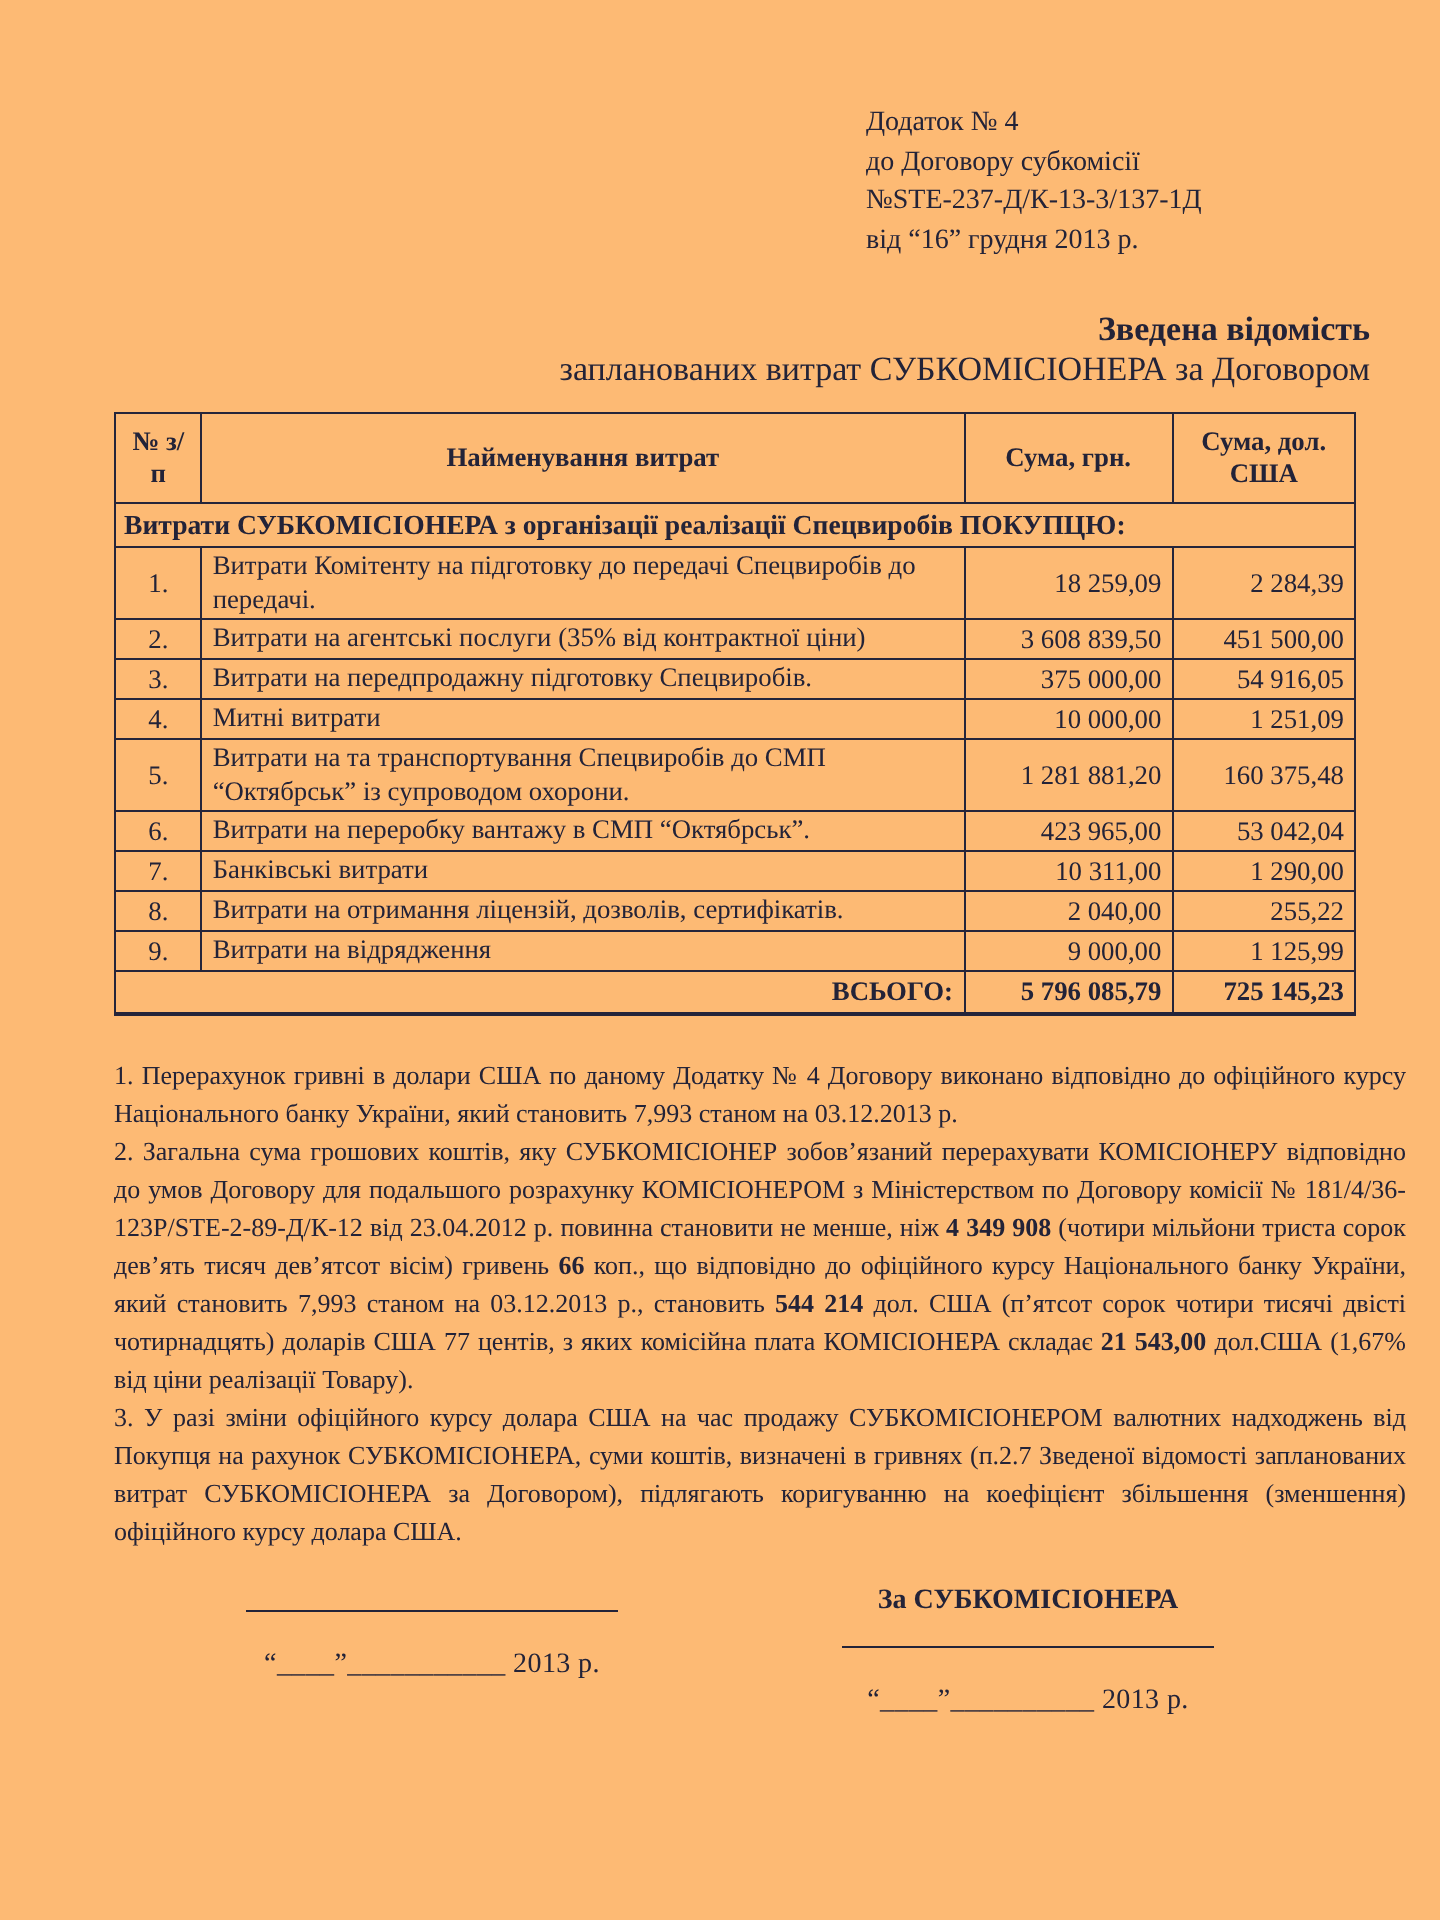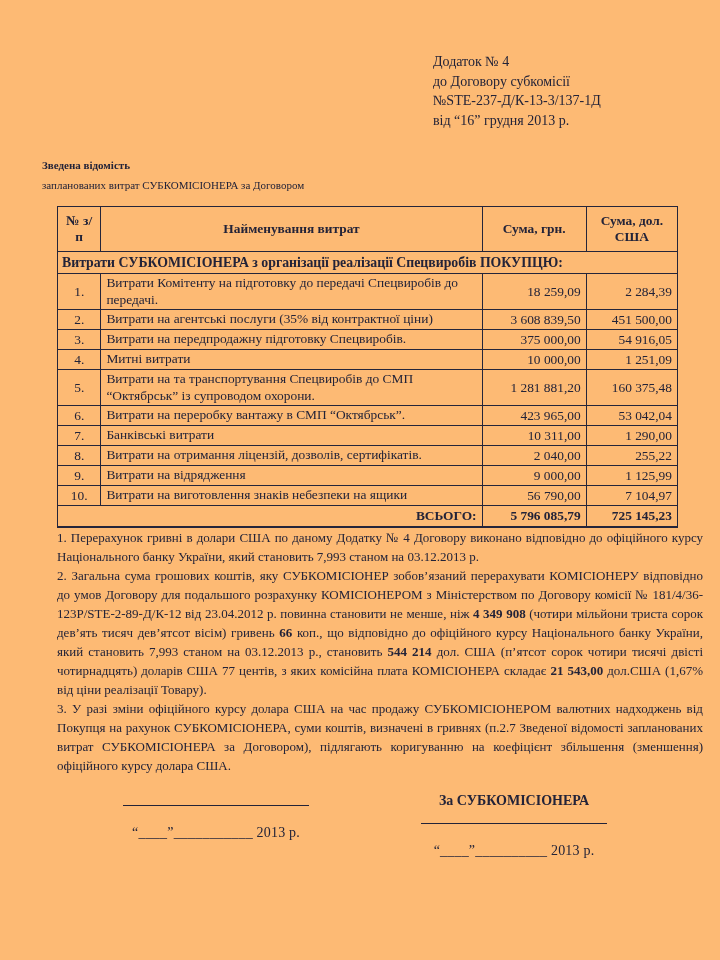--- a/index.html
+++ b/index.html
@@ -3,21 +3,21 @@
 <meta charset="utf-8">
 <style>
   html,body{margin:0;padding:0;background:#e9e9e9;}
   .page{
     width:720px;height:960px;background:#fdba74;position:relative;overflow:hidden;
     font-family:"Liberation Serif", serif;color:#232338;margin:0 auto;
   }
   
   .header-block{position:absolute;left:433px;top:52px;font-size:14px;line-height:19.5px;}
   
-  .title{position:absolute;left:42px;top:155px;width:628px;text-align:left;font-size:11px;line-height:20px;}
+  .title{position:absolute;left:57px;top:155px;width:628px;text-align:right;font-size:17px;line-height:20px;}
   .title .t1{font-weight:bold;}
   
   table.expenses{position:absolute;left:57px;top:206px;width:621px;border-collapse:collapse;font-size:13.4px;}
   table.expenses th,table.expenses td{border:1px solid #25253a;padding:1px 5px;vertical-align:middle;}
   table.expenses thead th{font-weight:bold;text-align:center;height:42px;line-height:16px;}
   tbody.section-row td{font-weight:bold;font-size:13.8px;padding:2px 4px;line-height:17px;}
   td.cell-num{text-align:center;width:33px;line-height:17px;}
   td.cell-name{padding-left:8px;line-height:16.5px;padding-top:1.5px;padding-bottom:1.5px;}
   td.cell-money{text-align:right;padding-right:6px;line-height:17px;white-space:nowrap;}
   tbody.total-row td{font-weight:bold;border-bottom:2.5px solid #25253a;line-height:18px;}
@@ -120,26 +120,20 @@
           <td class="cell-name">Витрати на отримання ліцензій, дозволів, сертифікатів.</td>
           <td class="cell-money">2 040,00</td>
           <td class="cell-money">255,22</td>
         </tr>
         <tr>
           <td class="cell-num">9.</td>
           <td class="cell-name">Витрати на відрядження</td>
           <td class="cell-money">9 000,00</td>
           <td class="cell-money">1 125,99</td>
         </tr>
-        <tr>
-          <td class="cell-num">10.</td>
-          <td class="cell-name">Витрати на виготовлення знаків небезпеки на ящики</td>
-          <td class="cell-money">56 790,00</td>
-          <td class="cell-money">7 104,97</td>
-        </tr>
       </tbody>
     <tbody class="total-row">
       <tr>
         <td colspan="2" class="total-label">ВСЬОГО:</td>
         <td class="cell-money">5 796 085,79</td>
         <td class="cell-money">725 145,23</td>
       </tr>
     </tbody>
   </table>
 

